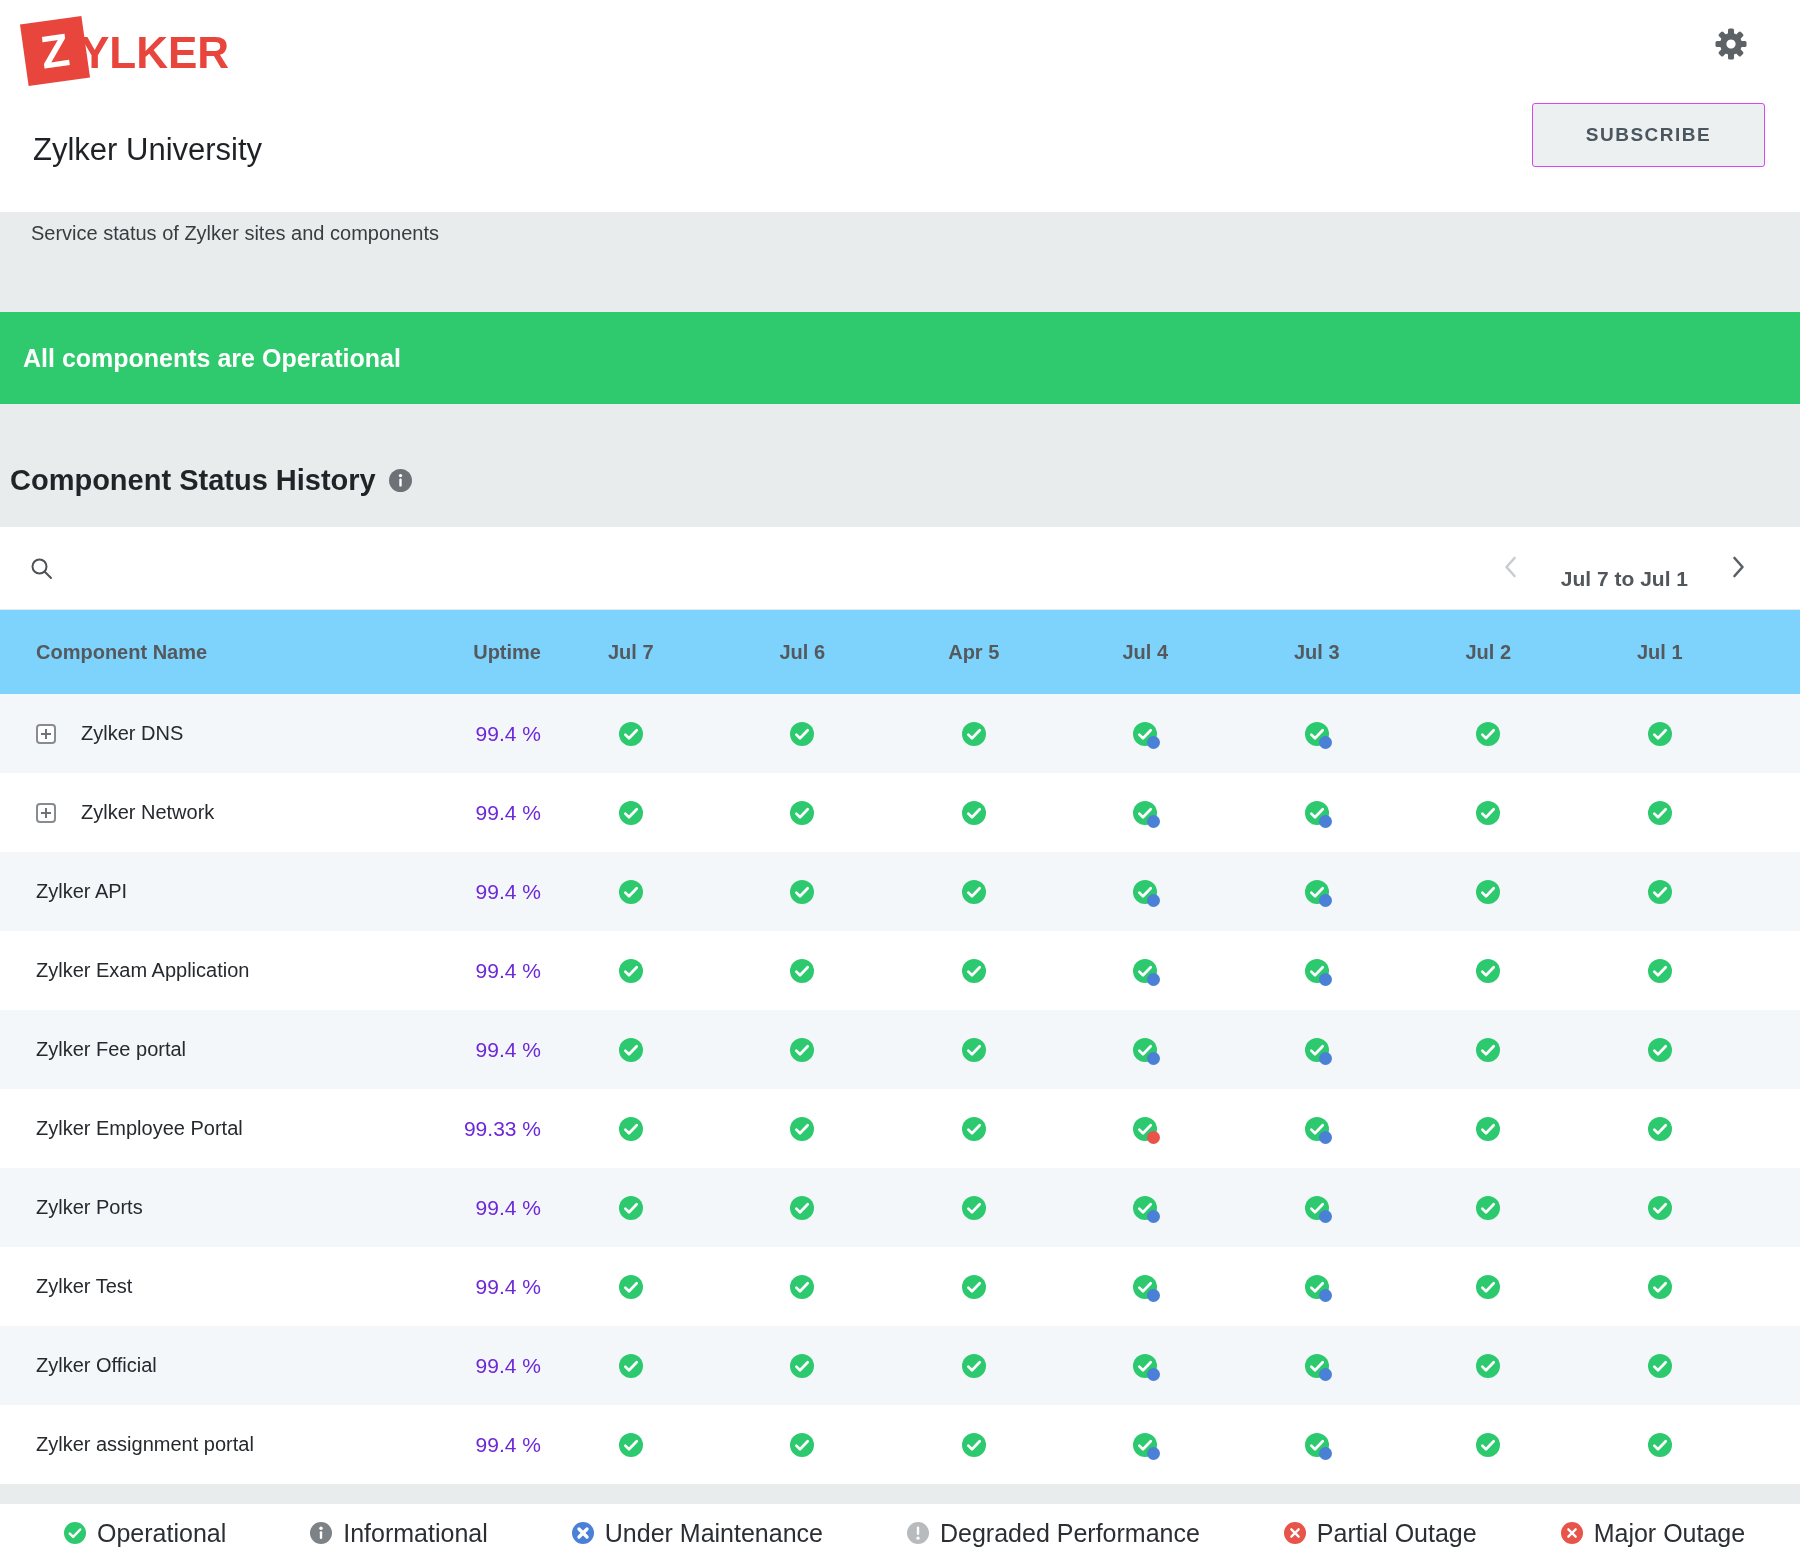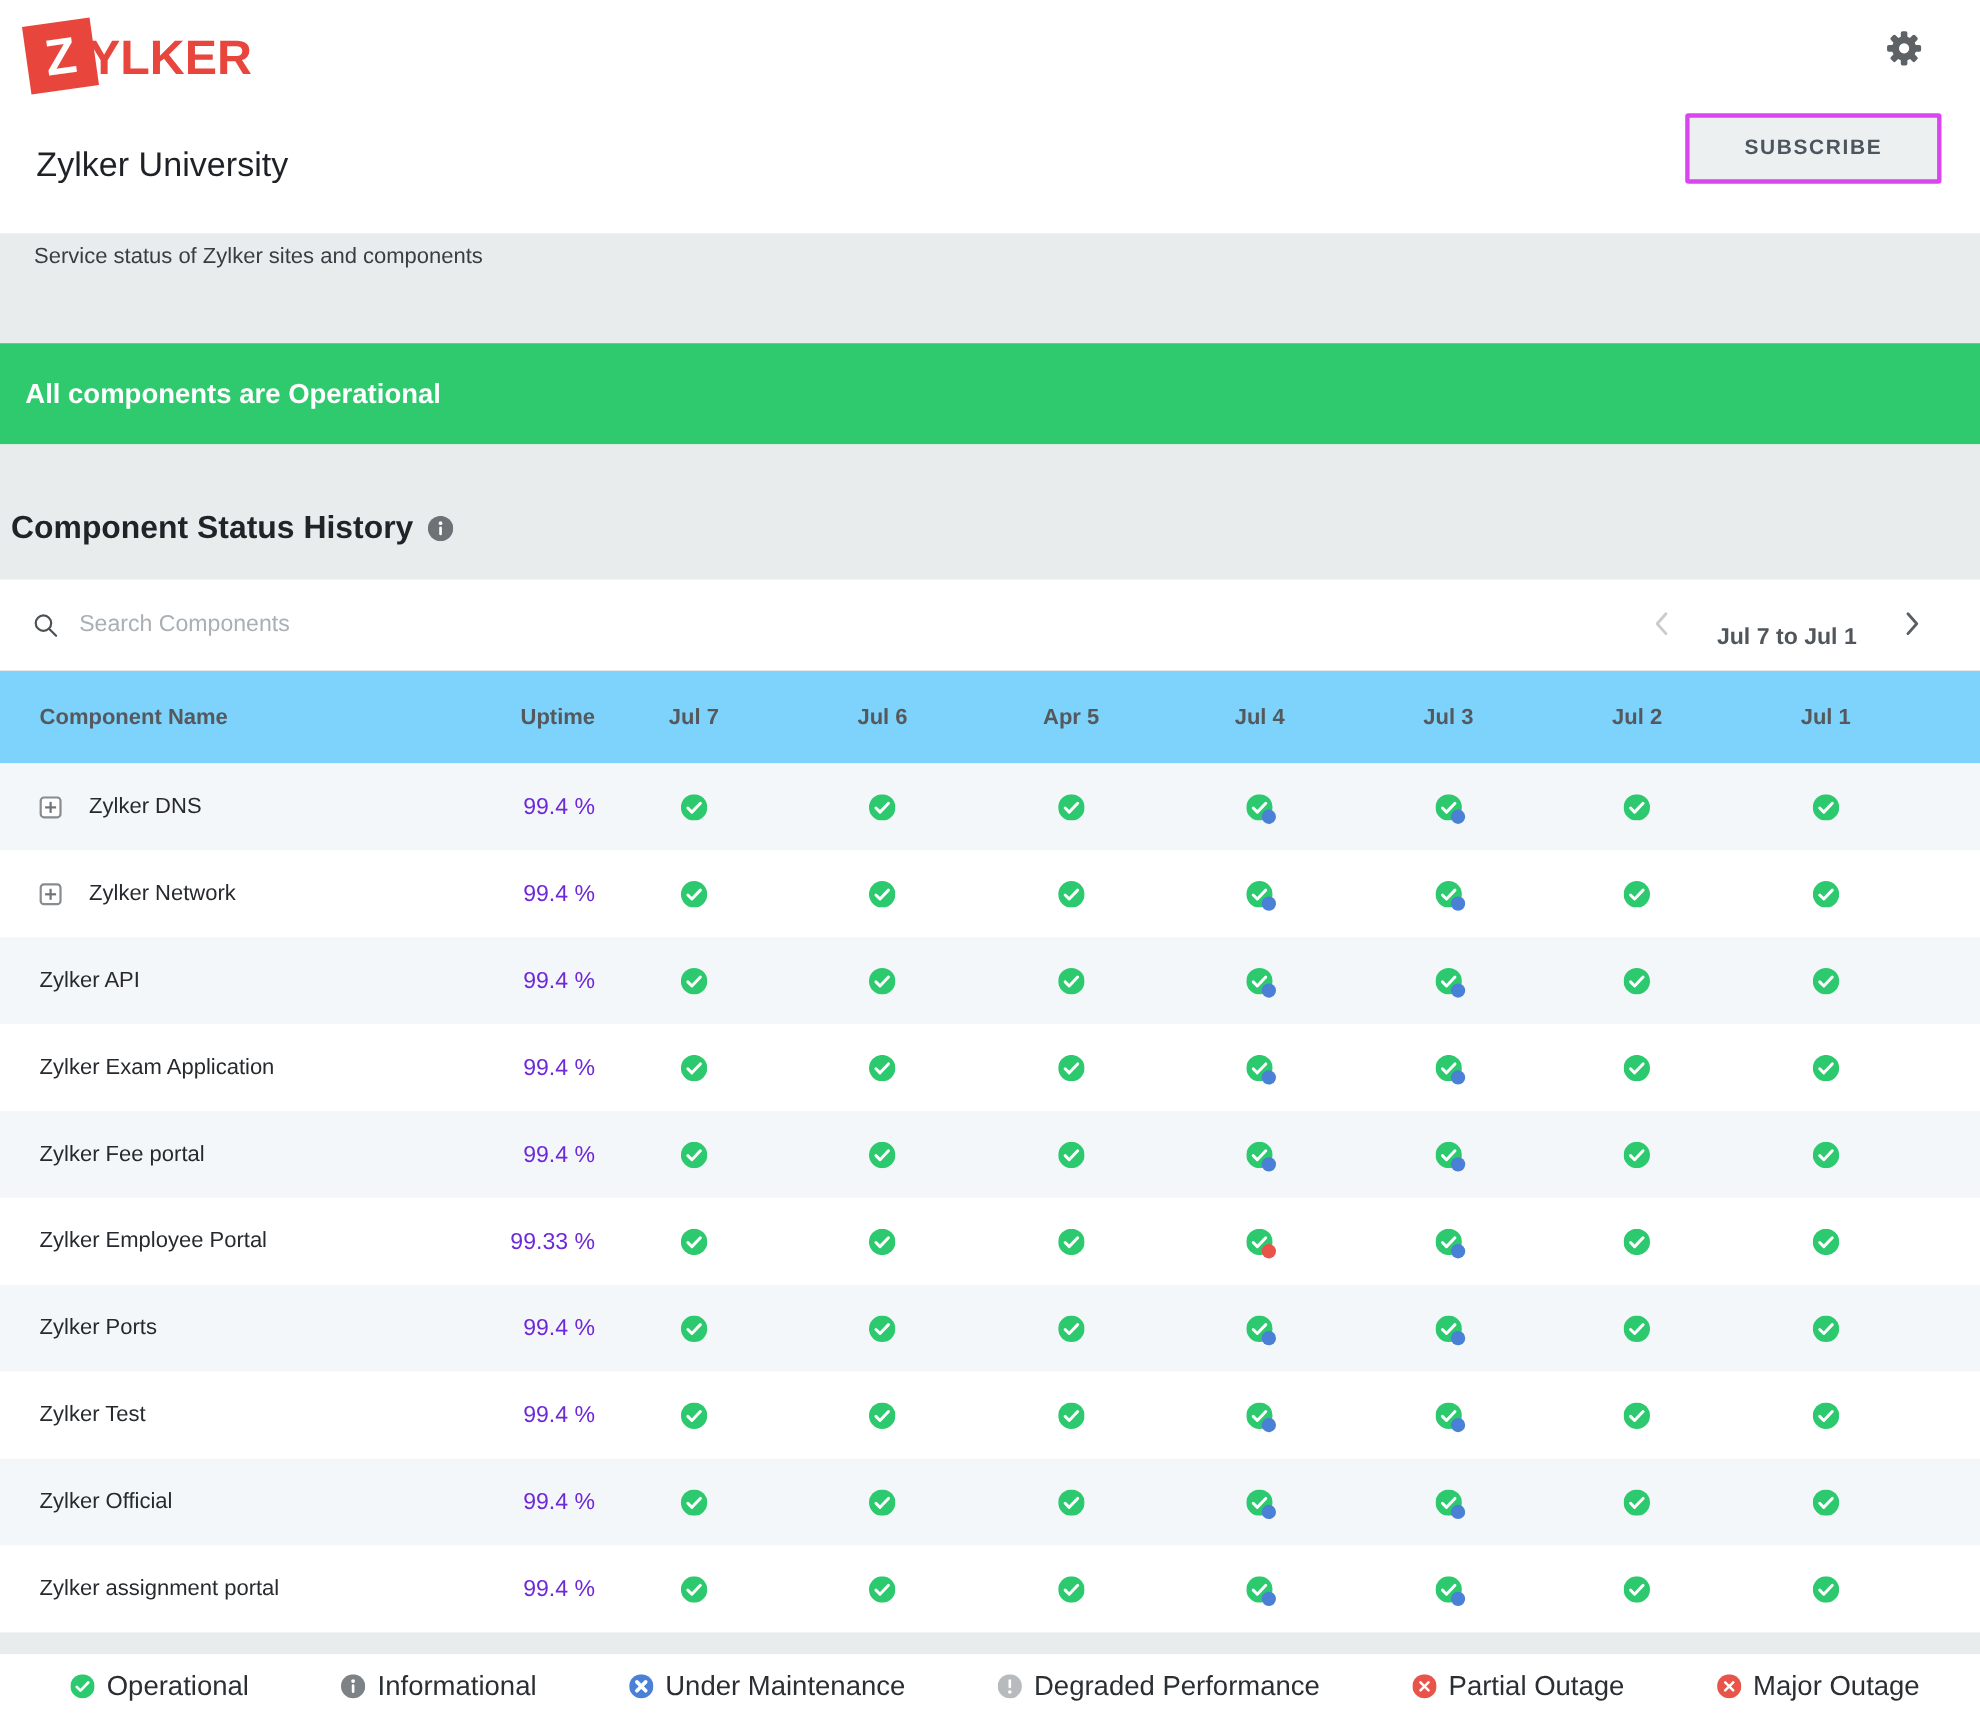--- a/index.html
+++ b/index.html
@@ -18,21 +18,21 @@
     width:62px; height:62px; background:#e8463d; transform:rotate(-8deg);
     display:flex; align-items:center; justify-content:center;
     margin-top:6px;
   }
   .logo-box span { color:#fff; font-size:46px; font-weight:800; line-height:1; }
   .logo-text { color:#e8463d; font-size:44px; font-weight:800; letter-spacing:0px; margin-left:-6px; margin-top:14px; }
   .gear-btn { position:absolute; right:53px; top:28px; width:32px; height:32px; background:none; border:none; cursor:pointer; padding:0; }
   .page-title { position:absolute; left:33px; top:132px; font-size:31px; font-weight:400; color:#1e2226; }
   .subscribe-btn {
     position:absolute; right:35px; top:103px; width:233px; height:64px;
-    background:#edf0f1; border:4px solid #d946ef; border-radius:3px;
+    background:#edf0f1; border:1px solid #d946ef; border-radius:3px;
     font-family:"Liberation Sans", sans-serif;
     font-size:19px; font-weight:600; letter-spacing:1.5px; color:#4c565f; cursor:pointer;
   }
   .subtitle { position:absolute; left:31px; top:222px; font-size:20px; color:#383d41; }
 
   
   .band-gray-1 { height:100px; background:#e9eced; }
   .banner { height:92px; background:#2fca6e; display:flex; align-items:center; padding-left:23px; }
   .banner-text { color:#fff; font-size:25px; font-weight:700; }
   .band-gray-2 { height:123px; background:#e9eced; position:relative; }
@@ -150,21 +150,20 @@
 
   <div class="card">
 
     <div class="search-row">
       <span class="search-icon">
         <svg width="23" height="23" viewBox="0 0 23 23" fill="none" stroke="#4c5155" stroke-width="2" stroke-linecap="round">
           <circle cx="9.5" cy="9.5" r="7"></circle>
           <line x1="14.8" y1="14.8" x2="21" y2="21"></line>
         </svg>
       </span>
-      <input class="search-input" type="text" placeholder="Search Components" style="">
       <div class="date-nav">
         <button class="chev">
           <span>
             <svg width="13" height="22" viewBox="0 0 13 22" fill="none" stroke="#c8ccd0" stroke-width="2.6" stroke-linecap="round" stroke-linejoin="round">
               <polyline points="10.5,2 2.5,11 10.5,20"></polyline>
             </svg>
           </span>
         </button>
         <span class="date-label">Jul 7 to Jul 1</span>
         <button class="chev">

